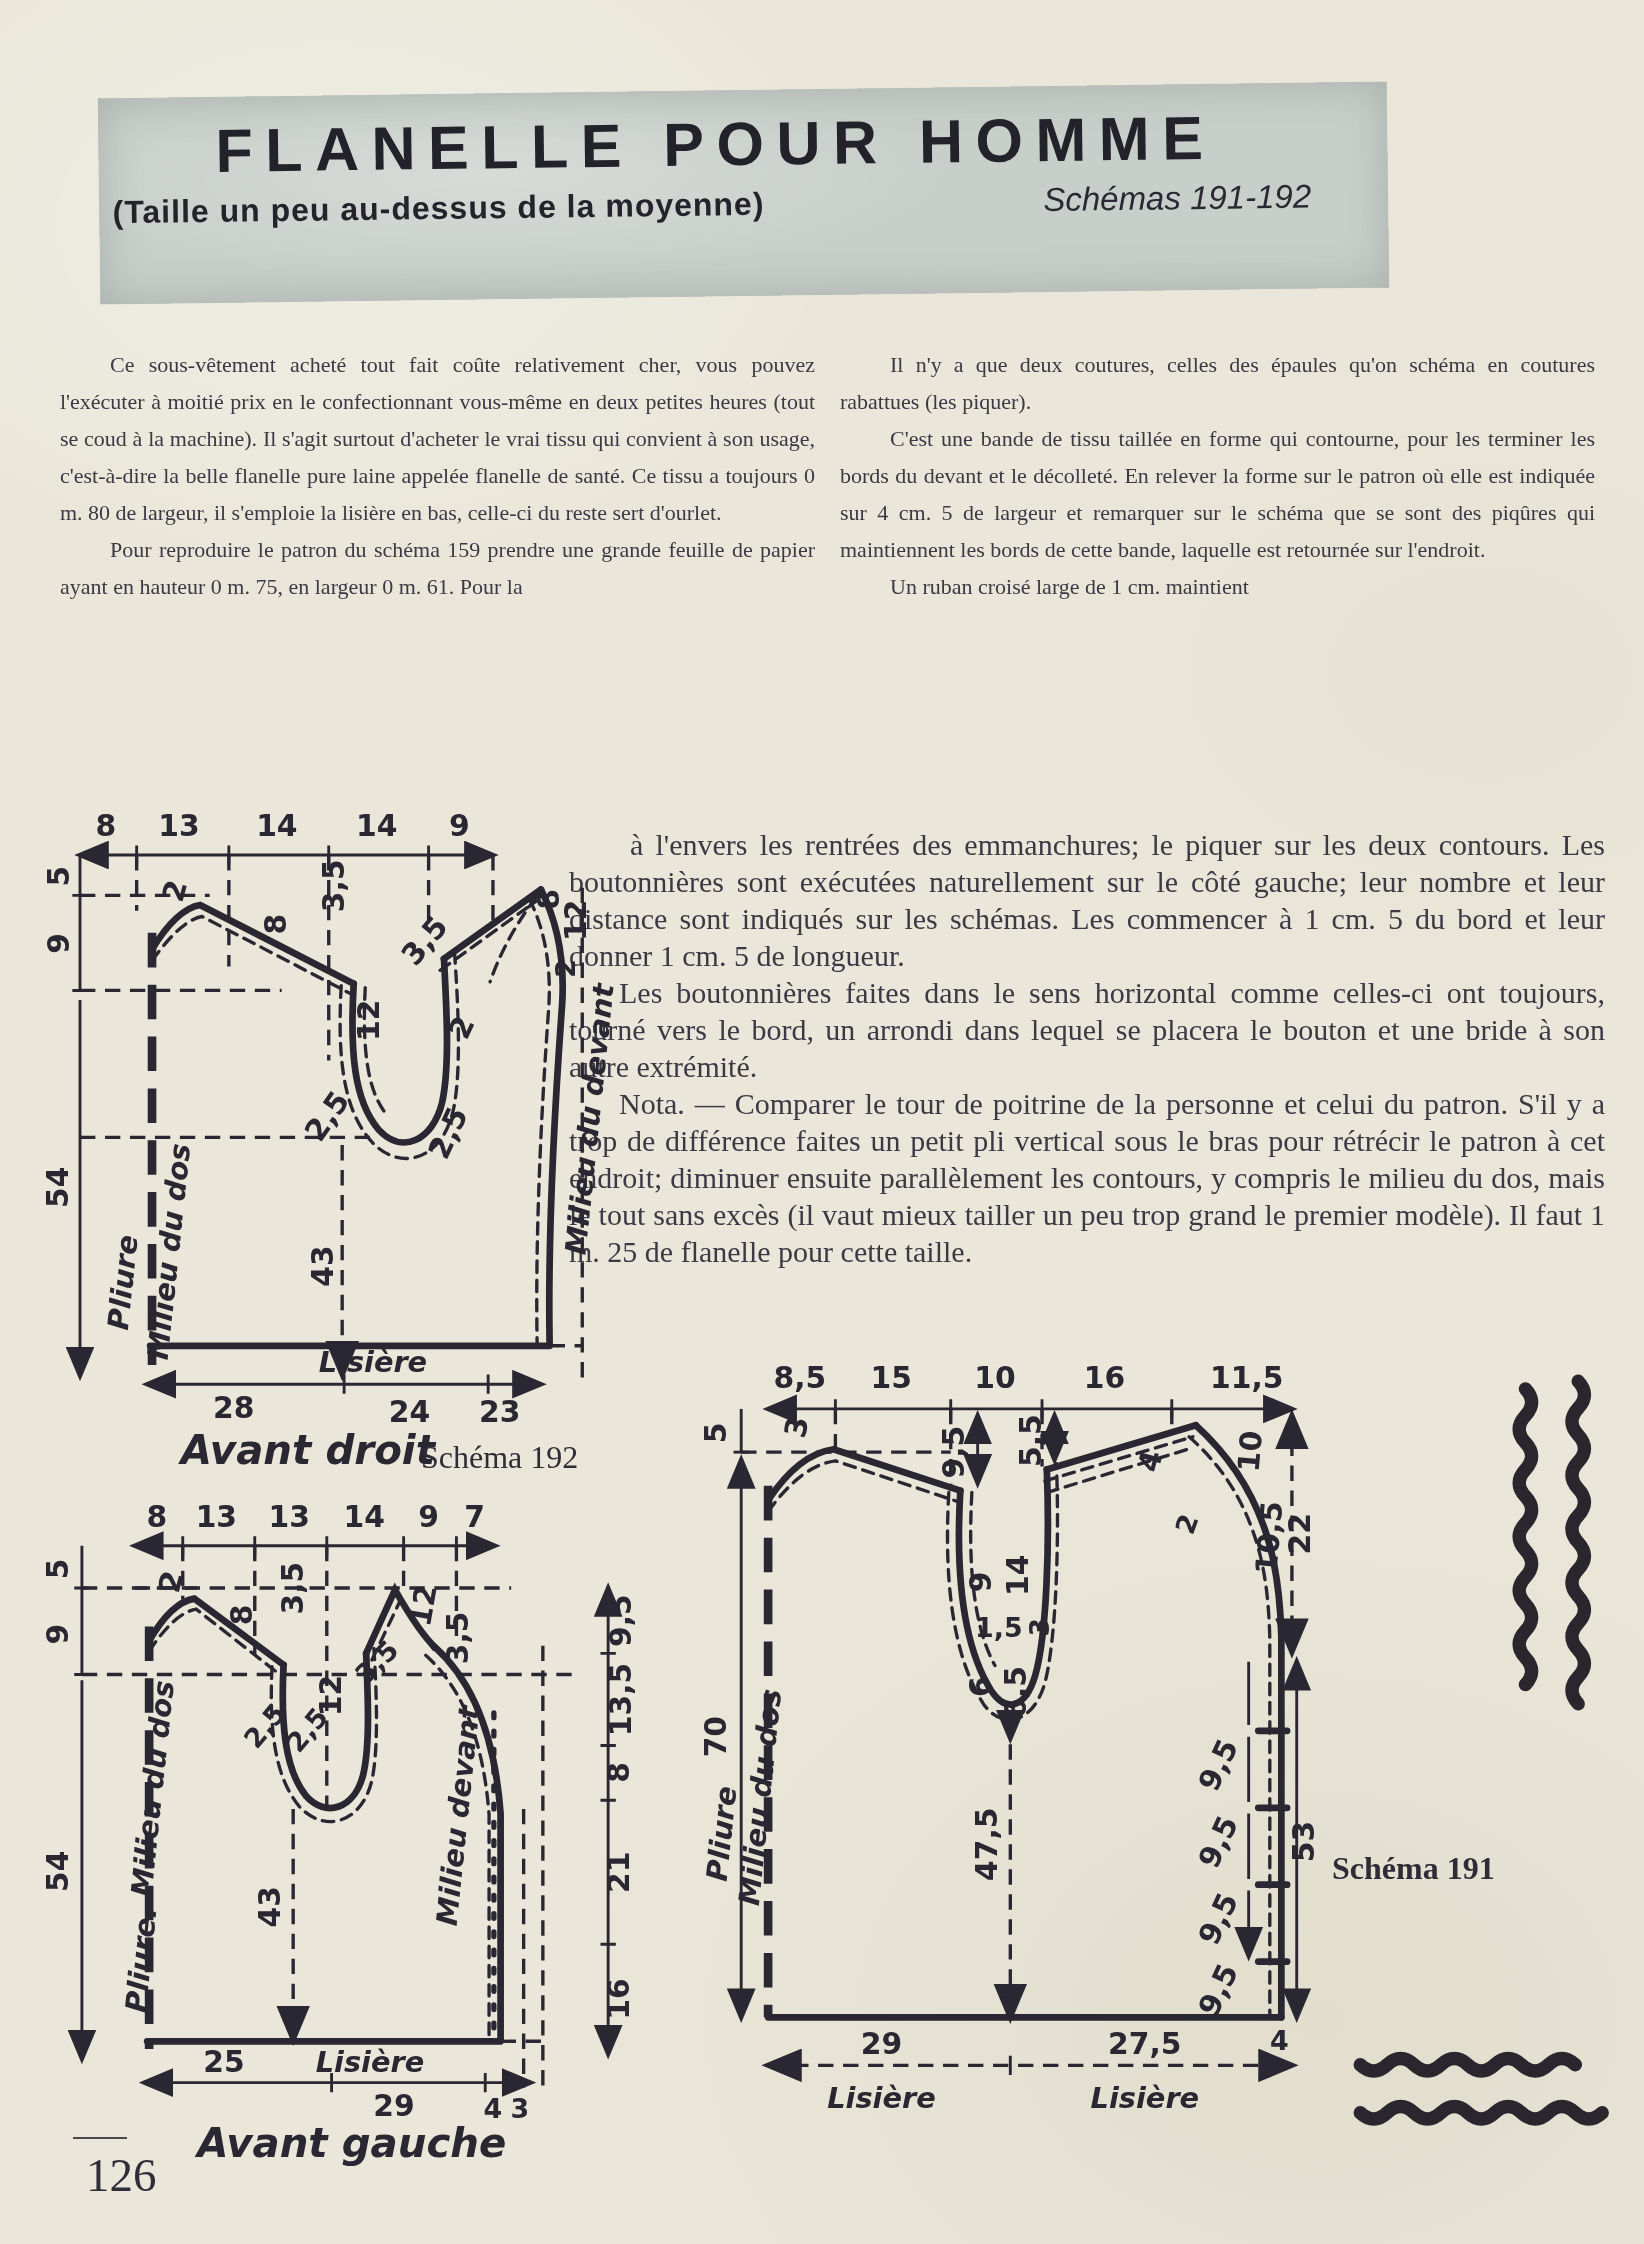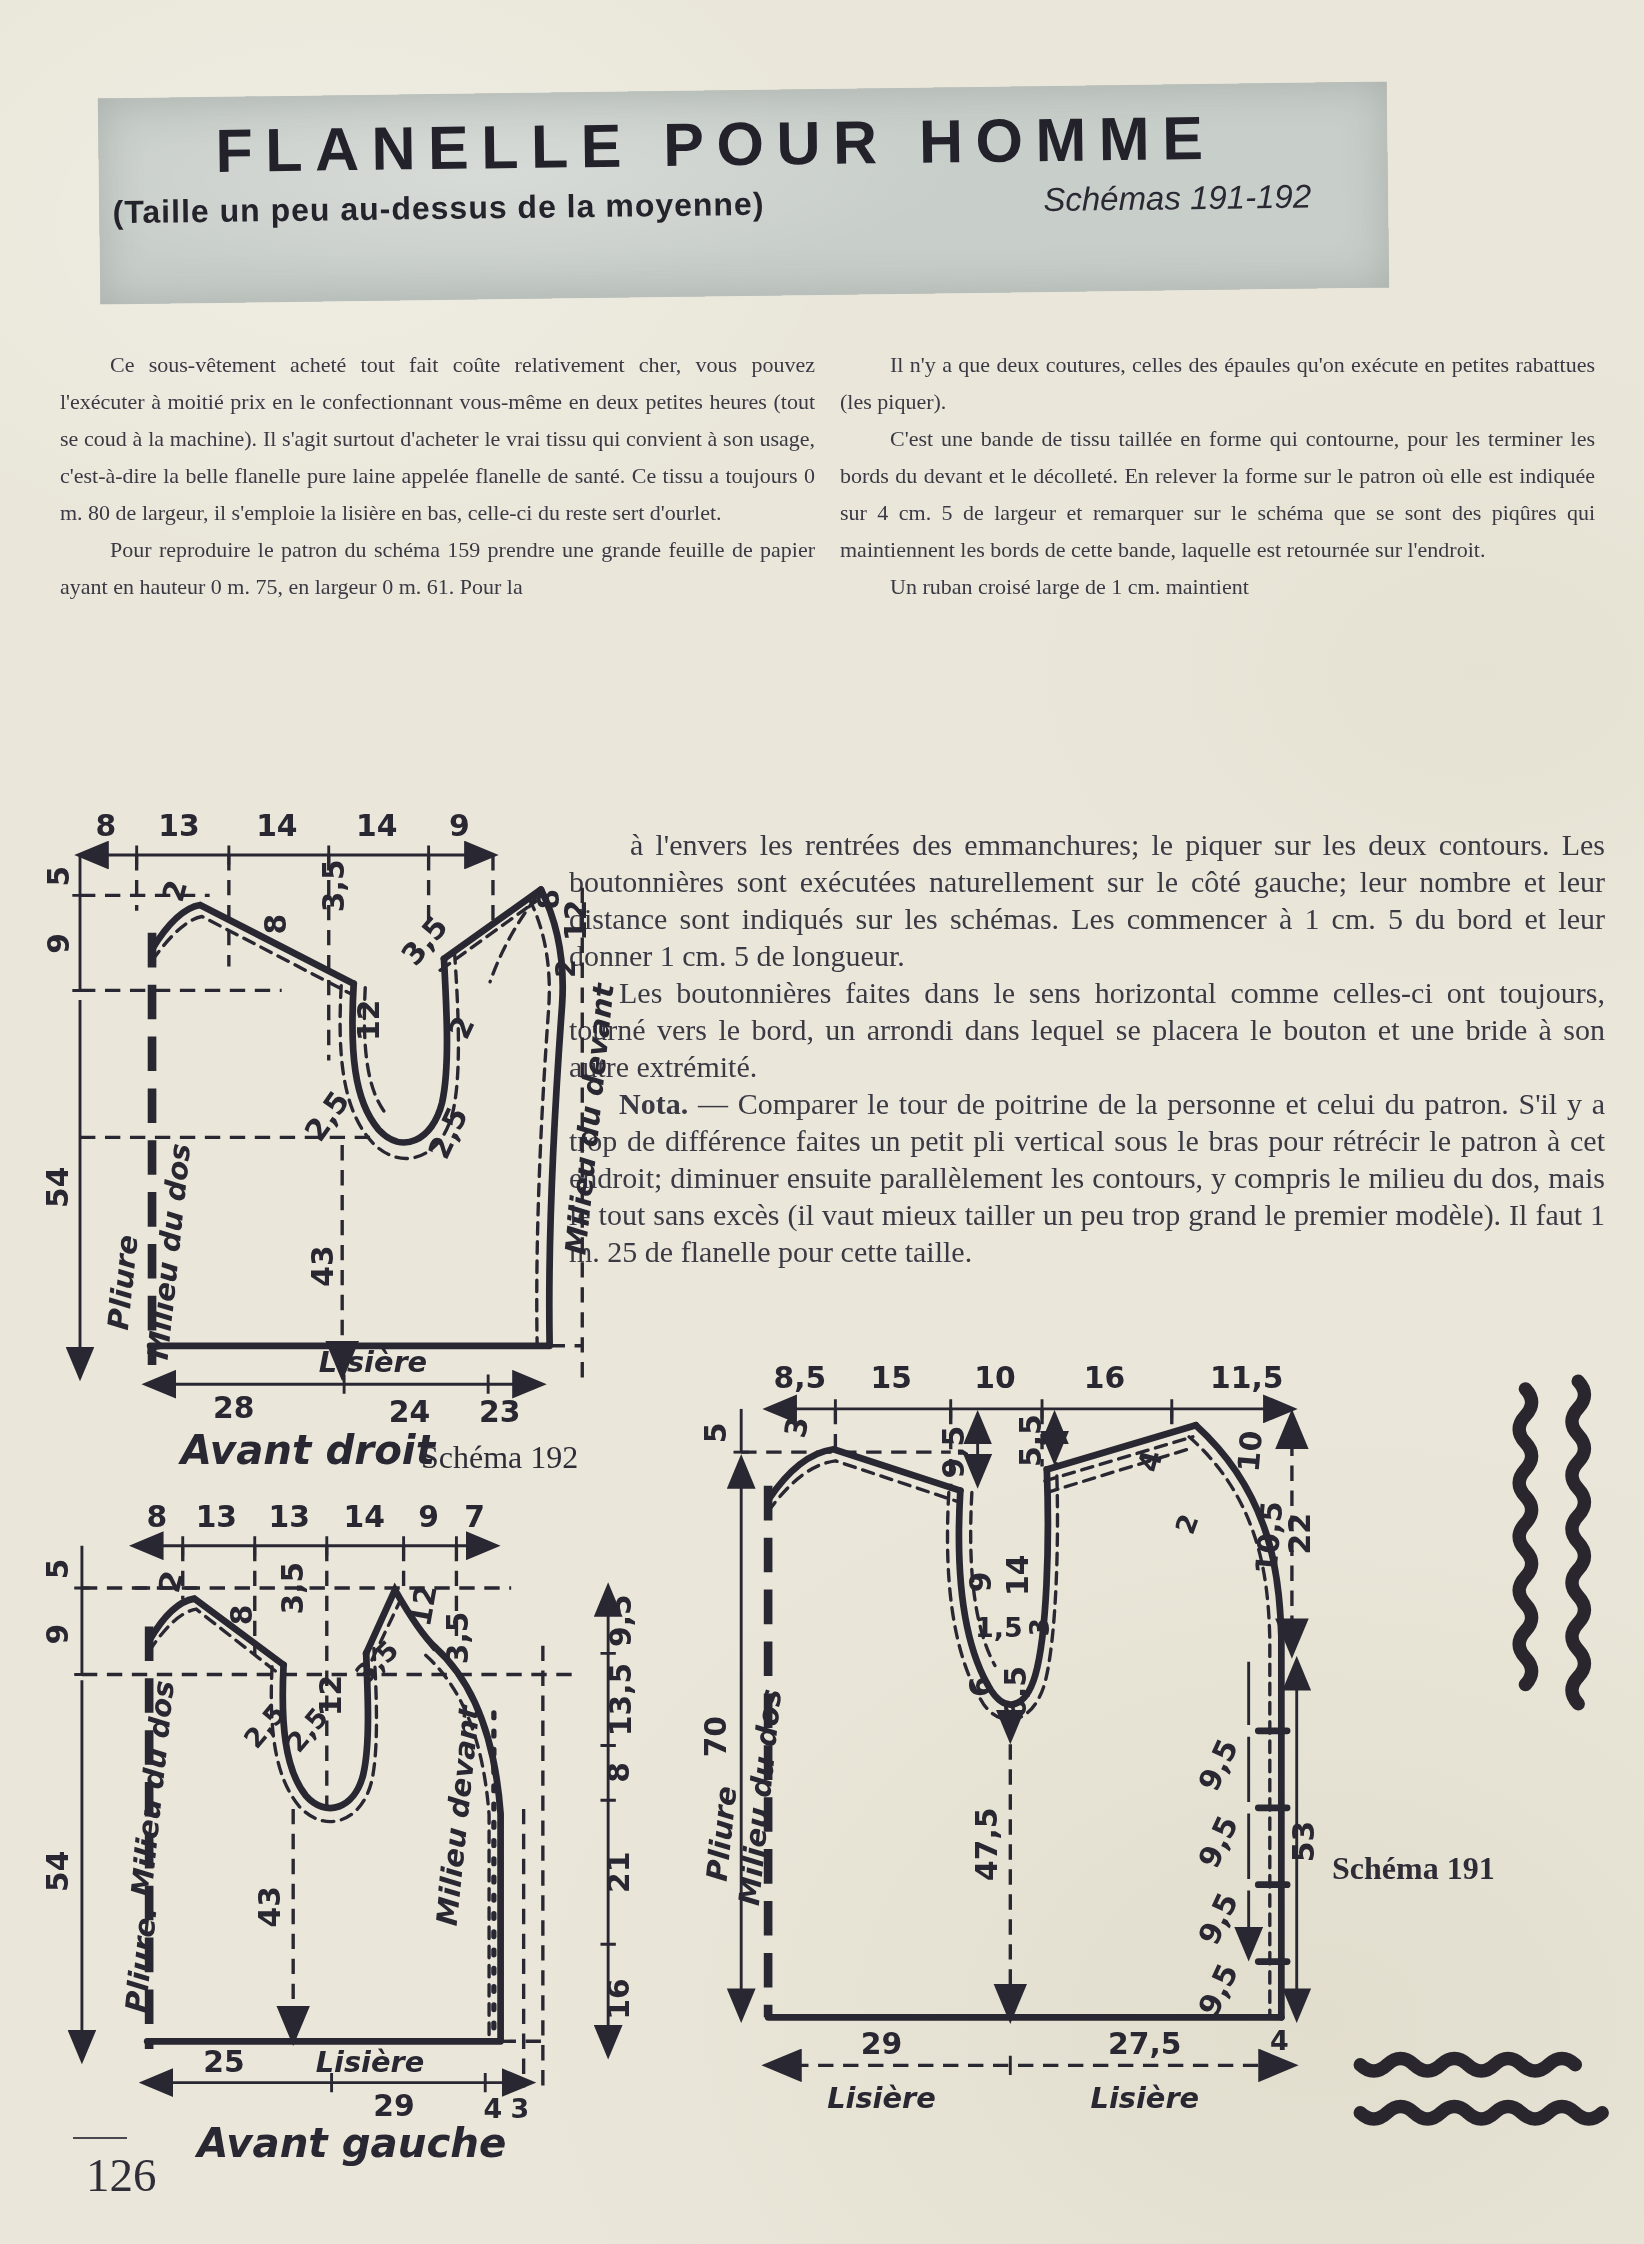--- a/index.html
+++ b/index.html
@@ -30,21 +30,21 @@
   .banner .sub-row { display:flex; justify-content:space-between; align-items:baseline; margin:5.8px 77px 0 13.4px; }
   .subtitle { font-family:"Liberation Sans", sans-serif; font-weight:bold; font-size:32px; letter-spacing:1px; color:#24232c; }
   .schemas-ref { font-family:"Liberation Sans", sans-serif; font-style:italic; font-size:33px; color:#2a2933; }
   
   .cols { position:absolute; left:60px; top:346px; width:1535px; display:flex; gap:25px; }
   .col { width:755px; text-align:justify; font-size:22px; line-height:37px; }
   .col p, .wrap-block p { margin:0; text-indent:50px; }
   .wrap-block { position:absolute; left:569px; top:826px; width:1036px; text-align:justify; font-size:30px; line-height:37px; }
   .wrap-block p.first { text-indent:61px; }
   .nota { margin-top:19px; }
-  .nota b { font-weight:bold; }
+  .nota b { font-weight:normal; }
   
   svg.dg { position:absolute; overflow:visible; }
   .dg .s7  { stroke:#292731; stroke-width:7; fill:none; stroke-linecap:round; }
   .dg .s3d { stroke:#292731; stroke-width:3.5; fill:none; stroke-dasharray:12 8; stroke-linecap:round; }
   .dg .dim { stroke:#292731; stroke-width:3; fill:none; }
   .dg .dimd{ stroke:#292731; stroke-width:3.5; fill:none; stroke-dasharray:16 10; }
   .dg .fold{ stroke:#292731; stroke-width:9; fill:none; stroke-dasharray:36 18; }
   .dg .tick{ stroke:#292731; stroke-width:3; fill:none; }
   .dg text { fill:#292731; font-family:"DejaVu Sans", sans-serif; font-weight:bold; font-size:31px; }
   .dg text.sm  { font-size:28px; }
@@ -74,21 +74,21 @@
       <span class="schemas-ref">Schémas 191-192</span>
     </div>
   </div>
 
   <div class="cols">
     <div class="col">
       <p>Ce sous-vêtement acheté tout fait coûte relativement cher, vous pouvez l'exécuter à moitié prix en le confectionnant vous-même en deux petites heures (tout se coud à la machine). Il s'agit surtout d'acheter le vrai tissu qui convient à son usage, c'est-à-dire la belle flanelle pure laine appelée flanelle de santé. Ce tissu a toujours 0 m. 80 de largeur, il s'emploie la lisière en bas, celle-ci du reste sert d'ourlet.</p>
       <p>Pour reproduire le patron du schéma 159 prendre une grande feuille de papier ayant en hauteur 0 m. 75, en largeur 0 m. 61. Pour la</p>
     </div>
     <div class="col">
-      <p>Il n'y a que deux coutures, celles des épaules qu'on exécute en petites rabattues (les piquer).</p>
+      <p>Il n'y a que deux coutures, celles des épaules qu'on schéma en coutures rabattues (les piquer).</p>
       <p>C'est une bande de tissu taillée en forme qui contourne, pour les terminer les bords du devant et le décolleté. En relever la forme sur le patron où elle est indiquée sur 4 cm. 5 de largeur et remarquer sur le schéma que se sont des piqûres qui maintiennent les bords de cette bande, laquelle est retournée sur l'endroit.</p>
       <p>Un ruban croisé large de 1 cm. maintient</p>
     </div>
   </div>
 
   <div class="wrap-block">
     <p class="first">à l'envers les rentrées des emmanchures; le piquer sur les deux contours. Les boutonnières sont exécutées naturellement sur le côté gauche; leur nombre et leur distance sont indiqués sur les schémas. Les commencer à 1 cm. 5 du bord et leur donner 1 cm. 5 de longueur.</p>
     <p>Les boutonnières faites dans le sens horizontal comme celles-ci ont toujours, tourné vers le bord, un arrondi dans lequel se placera le bouton et une bride à son autre extrémité.</p>
     <p class="nota"><b>Nota.</b> <span>— Comparer le tour de poitrine de la personne et celui du patron. S'il y a trop de différence faites un petit pli vertical sous le bras pour rétrécir le patron à cet endroit; diminuer ensuite parallèlement les contours, y compris le milieu du dos, mais le tout sans excès (il vaut mieux tailler un peu trop grand le premier modèle). Il faut 1 m. 25 de flanelle pour cette taille.</span></p>
   </div>

